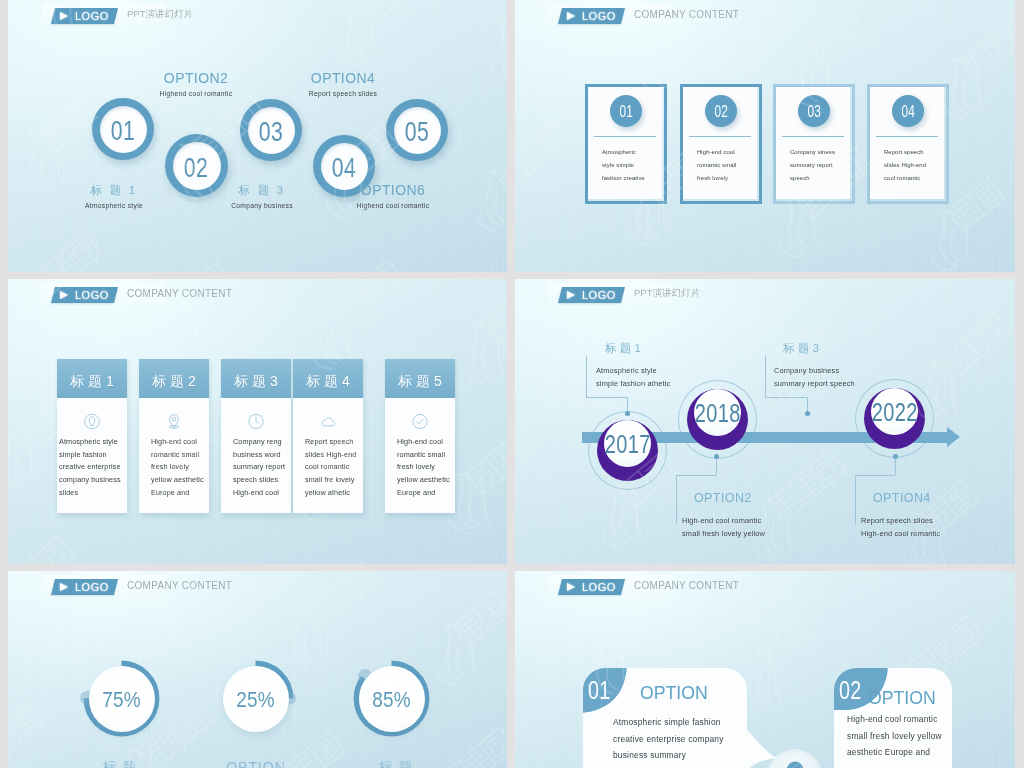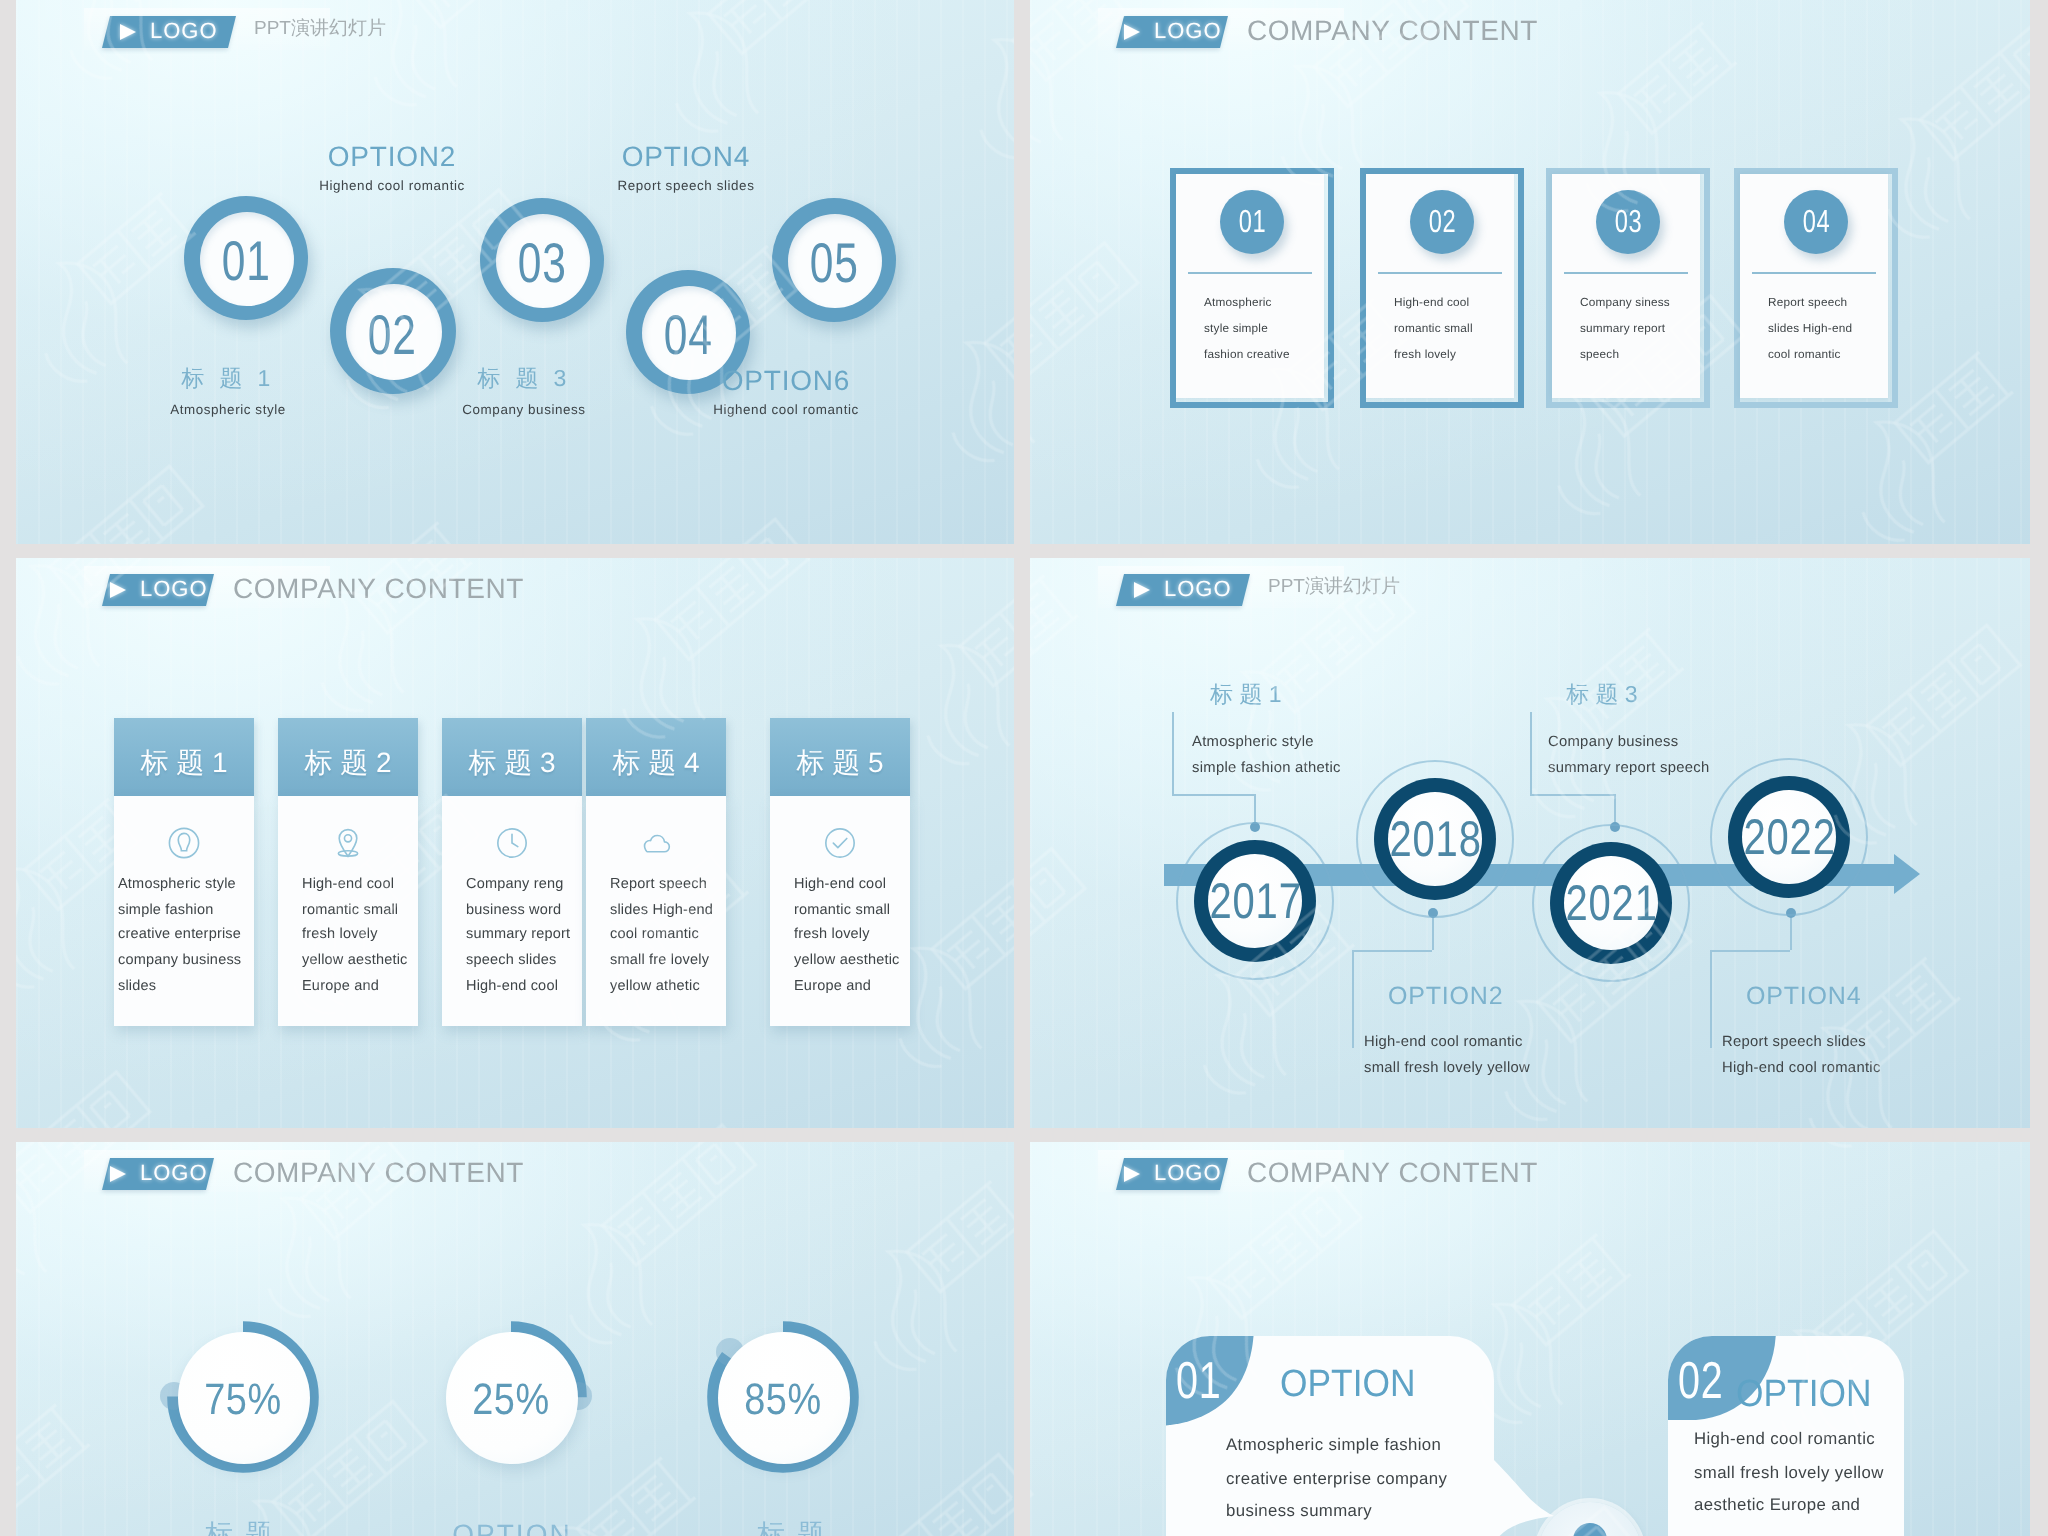--- a/index.html
+++ b/index.html
@@ -42,21 +42,21 @@
 
   
   .logobar{left:34px;top:4px;height:21px;width:220px;}
   .logo-plate{width:123px;height:21px;top:0;
      background:linear-gradient(to bottom,rgba(255,255,255,.52),rgba(255,255,255,.10));}
   .logo-para{width:63px;height:16px;margin-left:11px;margin-top:2px;
      box-shadow:0 1px 2px rgba(70,120,150,.22);}
   .logo-tri{border-width:4.5px 0 4.5px 8px;margin-right:2px;
      filter:drop-shadow(0 0 1px rgba(255,255,255,.7));}
   .logo-text{font-size:11px;text-shadow:0 0 2px rgba(255,255,255,.8);}
-  .logo-sub{margin-left:11px;font-size:14px;letter-spacing:.3px;color:#a0aaae;}
+  .logo-sub{margin-left:11px;font-size:10px;letter-spacing:.3px;color:#a0aaae;}
   .logo-sub.cn{font-size:9.5px;color:#a6aeb1;letter-spacing:0;}
 
   
   .ring{position:absolute;border-radius:50%;background:#5f9fc3;
         display:flex;align-items:center;justify-content:center;
         box-shadow:2px 4px 7px rgba(80,130,160,.30);}
   .ring .hole{border-radius:50%;background:#fbfdfe;display:flex;align-items:center;justify-content:center;
         box-shadow:inset 1px 2px 3px rgba(90,140,170,.18);}
   .ring .num{color:#5b93b3;font-weight:400;letter-spacing:.5px;
      transform:scaleX(.76) translateY(2px);transform-origin:center;}
@@ -98,22 +98,22 @@
      font-size:7.25px;line-height:12.7px;color:#3e4447;letter-spacing:.1px;}
   .hcard.narrow .lines{left:12px;}
 
   
   .tlbar{position:absolute;height:11px;background:#74aece;}
   .tlarrow{position:absolute;width:0;height:0;border-style:solid;
      border-color:transparent transparent transparent #74aece;
      border-width:10px 0 10px 13px;}
   .tnode{position:absolute;border-radius:50%;z-index:3;
      box-shadow:0 0 0 1px rgba(120,175,205,.55);}
-  .tnode .ring2{position:absolute;border-radius:50%;background:#0c4a6e;
-     display:flex;align-items:center;justify-content:center;}
+  .tnode .ring2{position:absolute;border-radius:50%;background:#4c1d95;
+     display:flex;justify-content:center;}
   .tnode .core{border-radius:50%;
      background:radial-gradient(circle at 40% 33%,#ffffff 0%,#fbfdfe 55%,#eef6fa 100%);
      display:flex;align-items:center;justify-content:center;}
   .tnode .yr{color:#4d87a5;letter-spacing:.5px;
      transform:scaleX(.80) translateY(1px);transform-origin:center;}
   .tstem{position:absolute;width:1px;background:#9dc6db;}
   .thline{position:absolute;height:1px;background:#9dc6db;}
   .tdot{position:absolute;width:5px;height:5px;border-radius:50%;background:#6ba4c5;}
   .tlabel{position:absolute;}
   .tlabel .tt{font-size:12.5px;color:#7cb2cd;letter-spacing:.4px;white-space:nowrap;line-height:14px;}
@@ -470,27 +470,20 @@
         </div>
       </div>
     </div>
     <div class="tnode" style="left:164px;top:102px;width:77px;height:77px;">
       <div class="ring2" style="left:8px;top:8px;width:61px;height:61px;">
         <div class="core" style="width:47px;height:47px;">
           <span class="yr" style="font-size:25px;">2018</span>
         </div>
       </div>
     </div>
-    <div class="tnode" style="left:252px;top:134px;width:77px;height:77px;">
-      <div class="ring2" style="left:8px;top:8px;width:61px;height:61px;">
-        <div class="core" style="width:47px;height:47px;">
-          <span class="yr" style="font-size:25px;">2021</span>
-        </div>
-      </div>
-    </div>
     <div class="tnode" style="left:341px;top:101px;width:77px;height:77px;">
       <div class="ring2" style="left:8px;top:8px;width:61px;height:61px;">
         <div class="core" style="width:47px;height:47px;">
           <span class="yr" style="font-size:25px;">2022</span>
         </div>
       </div>
     </div>
 
     <div class="tlabel" style="left:81px;top:62px;">
       <div class="tt cn">标 题 1</div>

